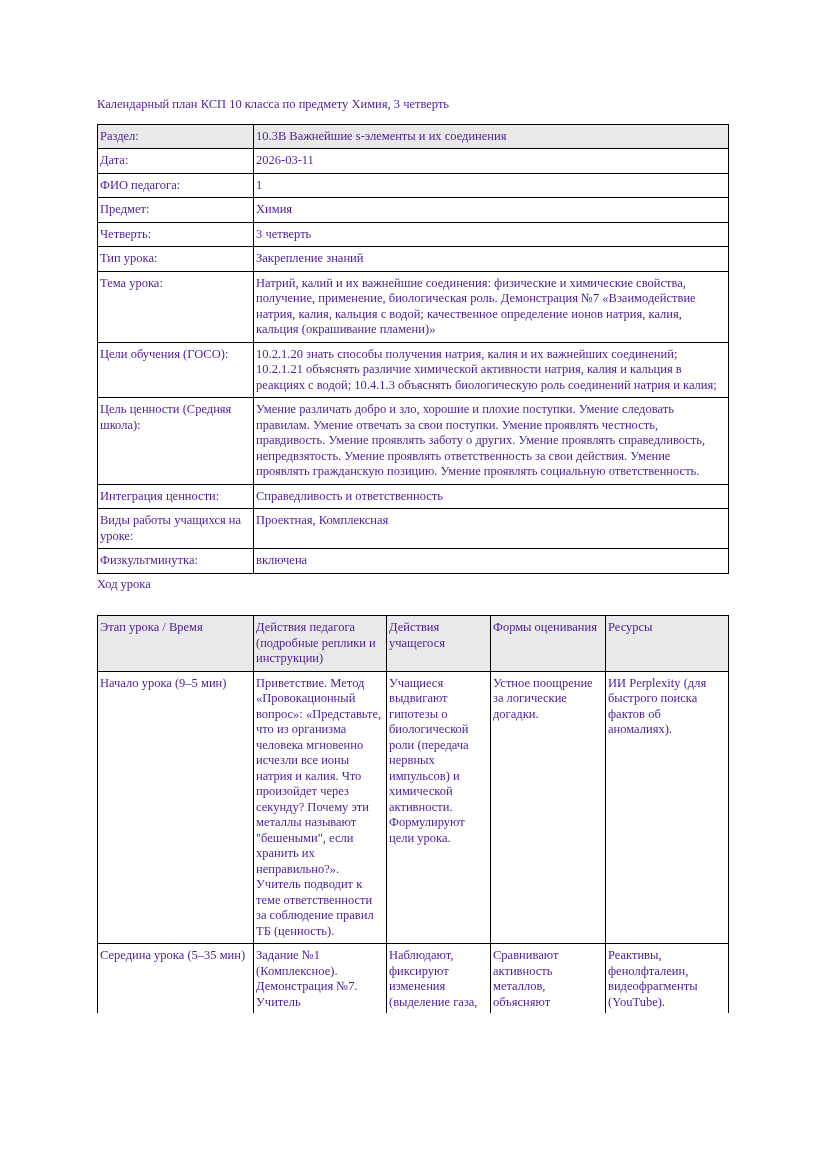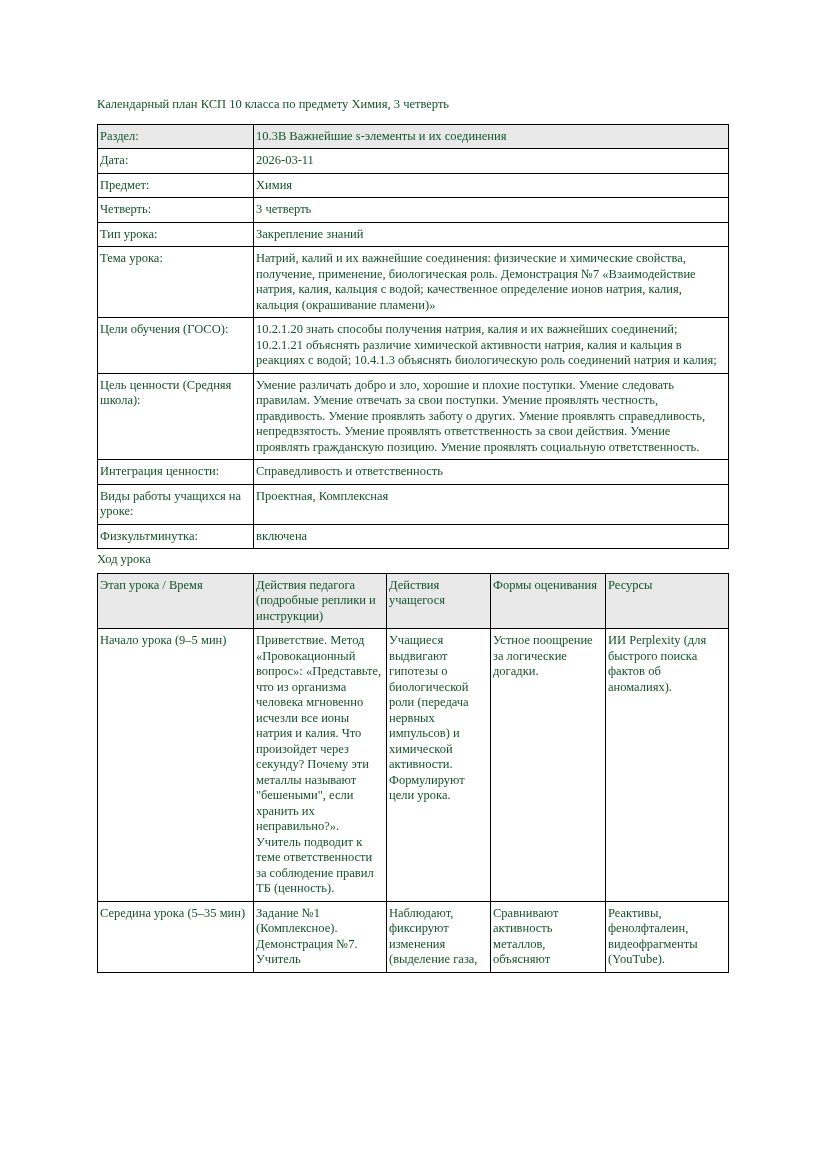--- a/index.html
+++ b/index.html
@@ -1,38 +1,38 @@
 <!DOCTYPE html>
 <html lang="ru"><head>
 <meta charset="utf-8">
 <style>
   html,body{margin:0;padding:0;background:#ffffff;}
   .page{
     position:relative;
     width:827px;height:1013px;
     background:#ffffff;
-    color:#14532d;
+    color:#4c1d95;
     font-family:"Liberation Serif", serif;
     font-size:12.5px;
     line-height:15.5px;
     overflow:hidden;
   }
   .content{position:absolute;left:97px;top:97px;width:631px;}
   .doc-title{margin:0 0 11px 0;}
   table{border-collapse:collapse;table-layout:fixed;width:631px;}
   td,th{
     border:1px solid #000;
     padding:4px 2px;
     vertical-align:top;
     font-weight:normal;
     text-align:left;
     word-wrap:break-word;
   }
   tr.shaded td, thead th{background:#e9e9e9;}
-  .flow-heading{margin:3px 0 5px 0;}
+  .flow-heading{margin:3px 0 23px 0;}
 </style>
 </head>
 <body>
 
 <div class="page">
   <div class="content">
 
     <p class="doc-title">Календарный план КСП 10 класса по предмету Химия, 3 четверть</p>
 
     <table>
@@ -41,20 +41,24 @@
           <col style="width:475px">
         </colgroup>
       <tbody>
         <tr class="shaded">
           <td>Раздел:</td>
           <td>10.3В Важнейшие s-элементы и их соединения</td>
         </tr>
         <tr>
           <td>Дата:</td>
           <td>2026-03-11</td>
+        </tr>
+        <tr>
+          <td>ФИО педагога:</td>
+          <td>1</td>
         </tr>
         <tr>
           <td>Предмет:</td>
           <td>Химия</td>
         </tr>
         <tr>
           <td>Четверть:</td>
           <td>3 четверть</td>
         </tr>
         <tr>

